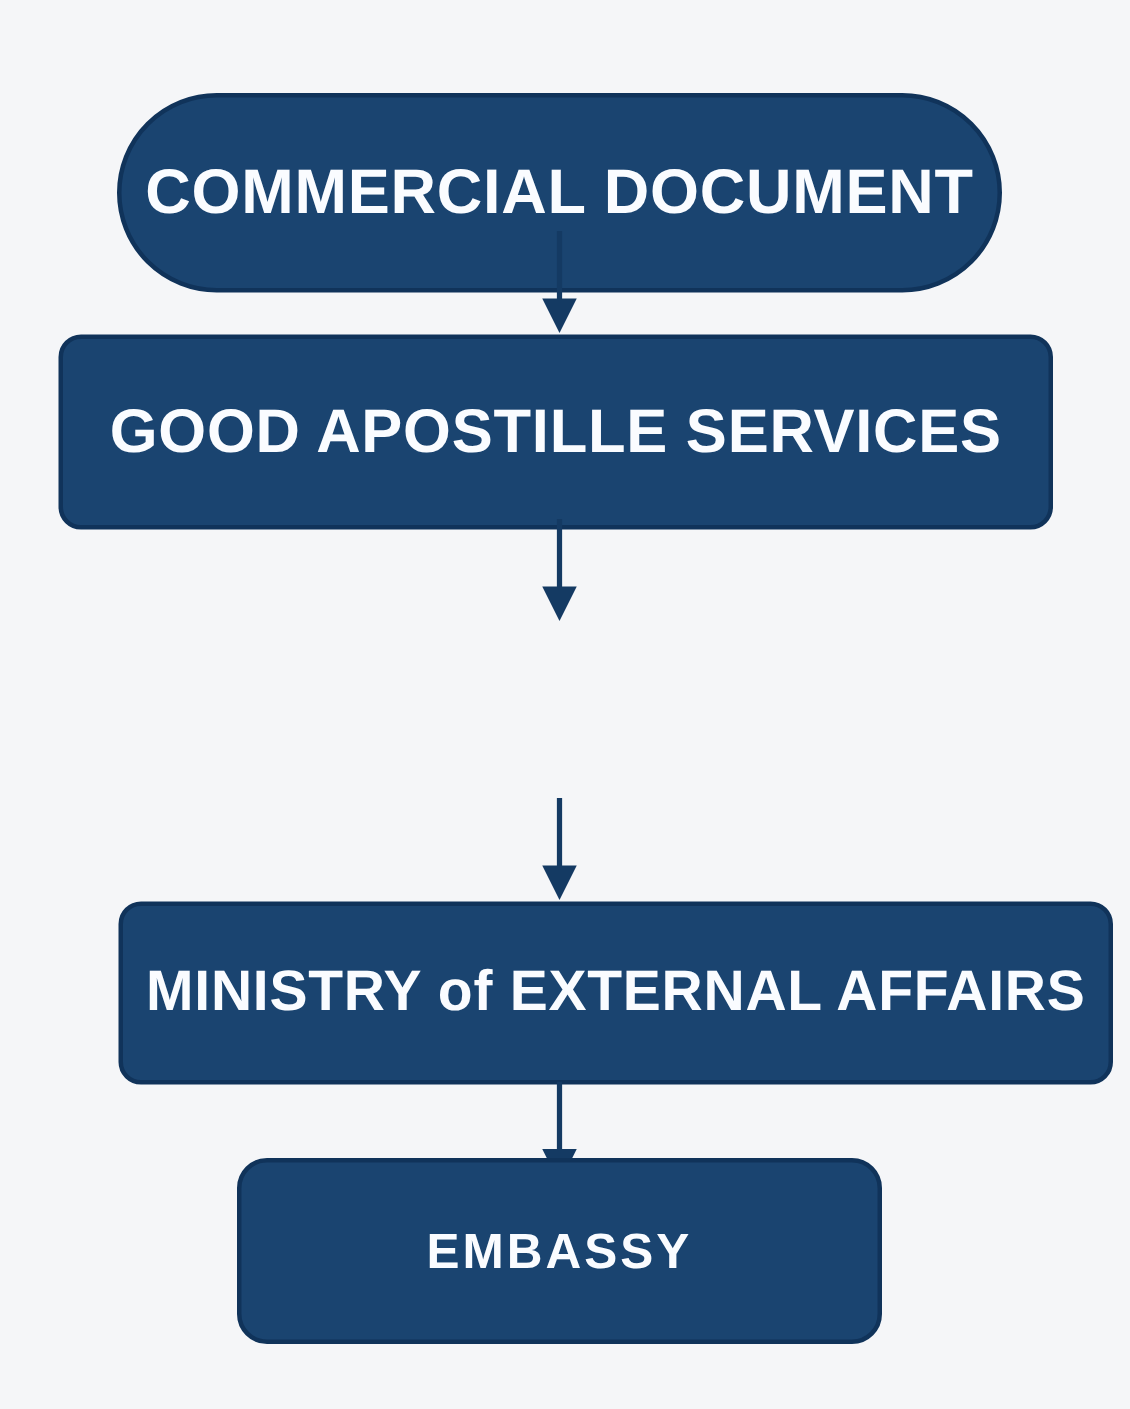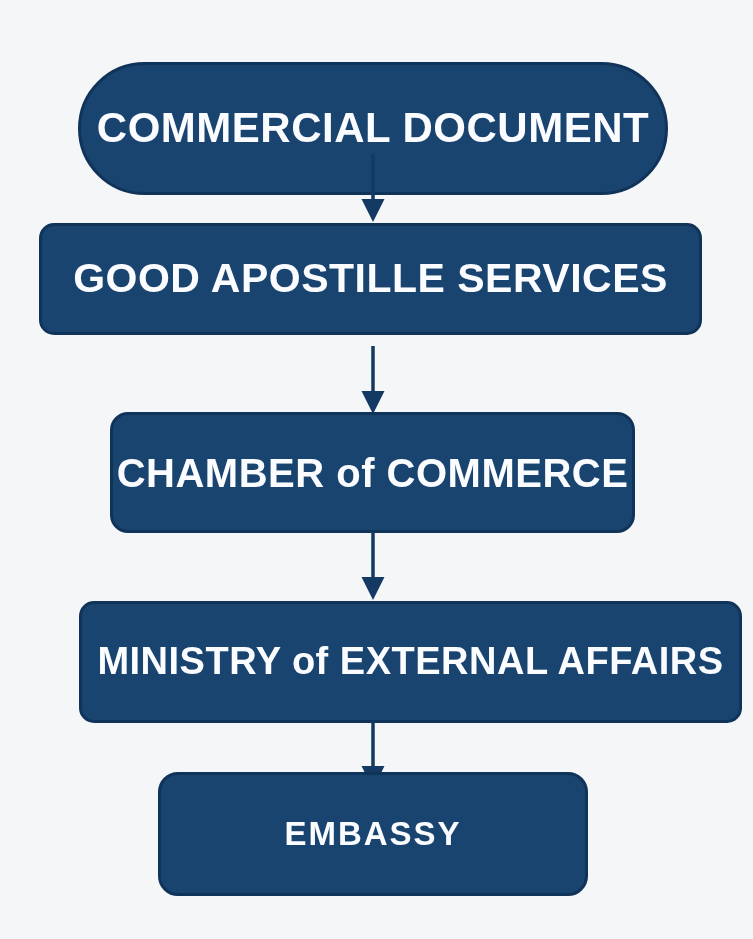--- a/index.html
+++ b/index.html
@@ -38,21 +38,21 @@
   }
   .node-0 {
     left: 78px; top: 22px;
     width: 590px; height: 133px;
     border-radius: 66.5px;
     font-size: 42px;
     margin-top: 40px;
   }
   .node-1 {
     left: 39px; top: 223px;
-    width: 663px; height: 112px;
+    width: 663px; height: 130px;
     border-radius: 15px;
     font-size: 41px;
   }
   .node-2 {
     left: 110px; top: 412px;
     width: 525px; height: 121px;
     border-radius: 18px;
     font-size: 40px;
   }
   .node-3 {
@@ -98,23 +98,20 @@
 
   <div class="node node-1">
     <span>GOOD APOSTILLE SERVICES</span>
   </div>
 
   <svg class="arrow arrow-1" viewBox="0 0 30 68" aria-hidden="true">
     <line x1="15" y1="0" x2="15" y2="48"></line>
     <polygon points="3.5,45 26.5,45 15,68"></polygon>
   </svg>
 
-  <div class="node node-2">
-    <span>CHAMBER of COMMERCE</span>
-  </div>
 
   <svg class="arrow arrow-2" viewBox="0 0 30 68" aria-hidden="true">
     <line x1="15" y1="0" x2="15" y2="48"></line>
     <polygon points="3.5,45 26.5,45 15,68"></polygon>
   </svg>
 
   <div class="node node-3">
     <span>MINISTRY of EXTERNAL AFFAIRS</span>
   </div>
 

